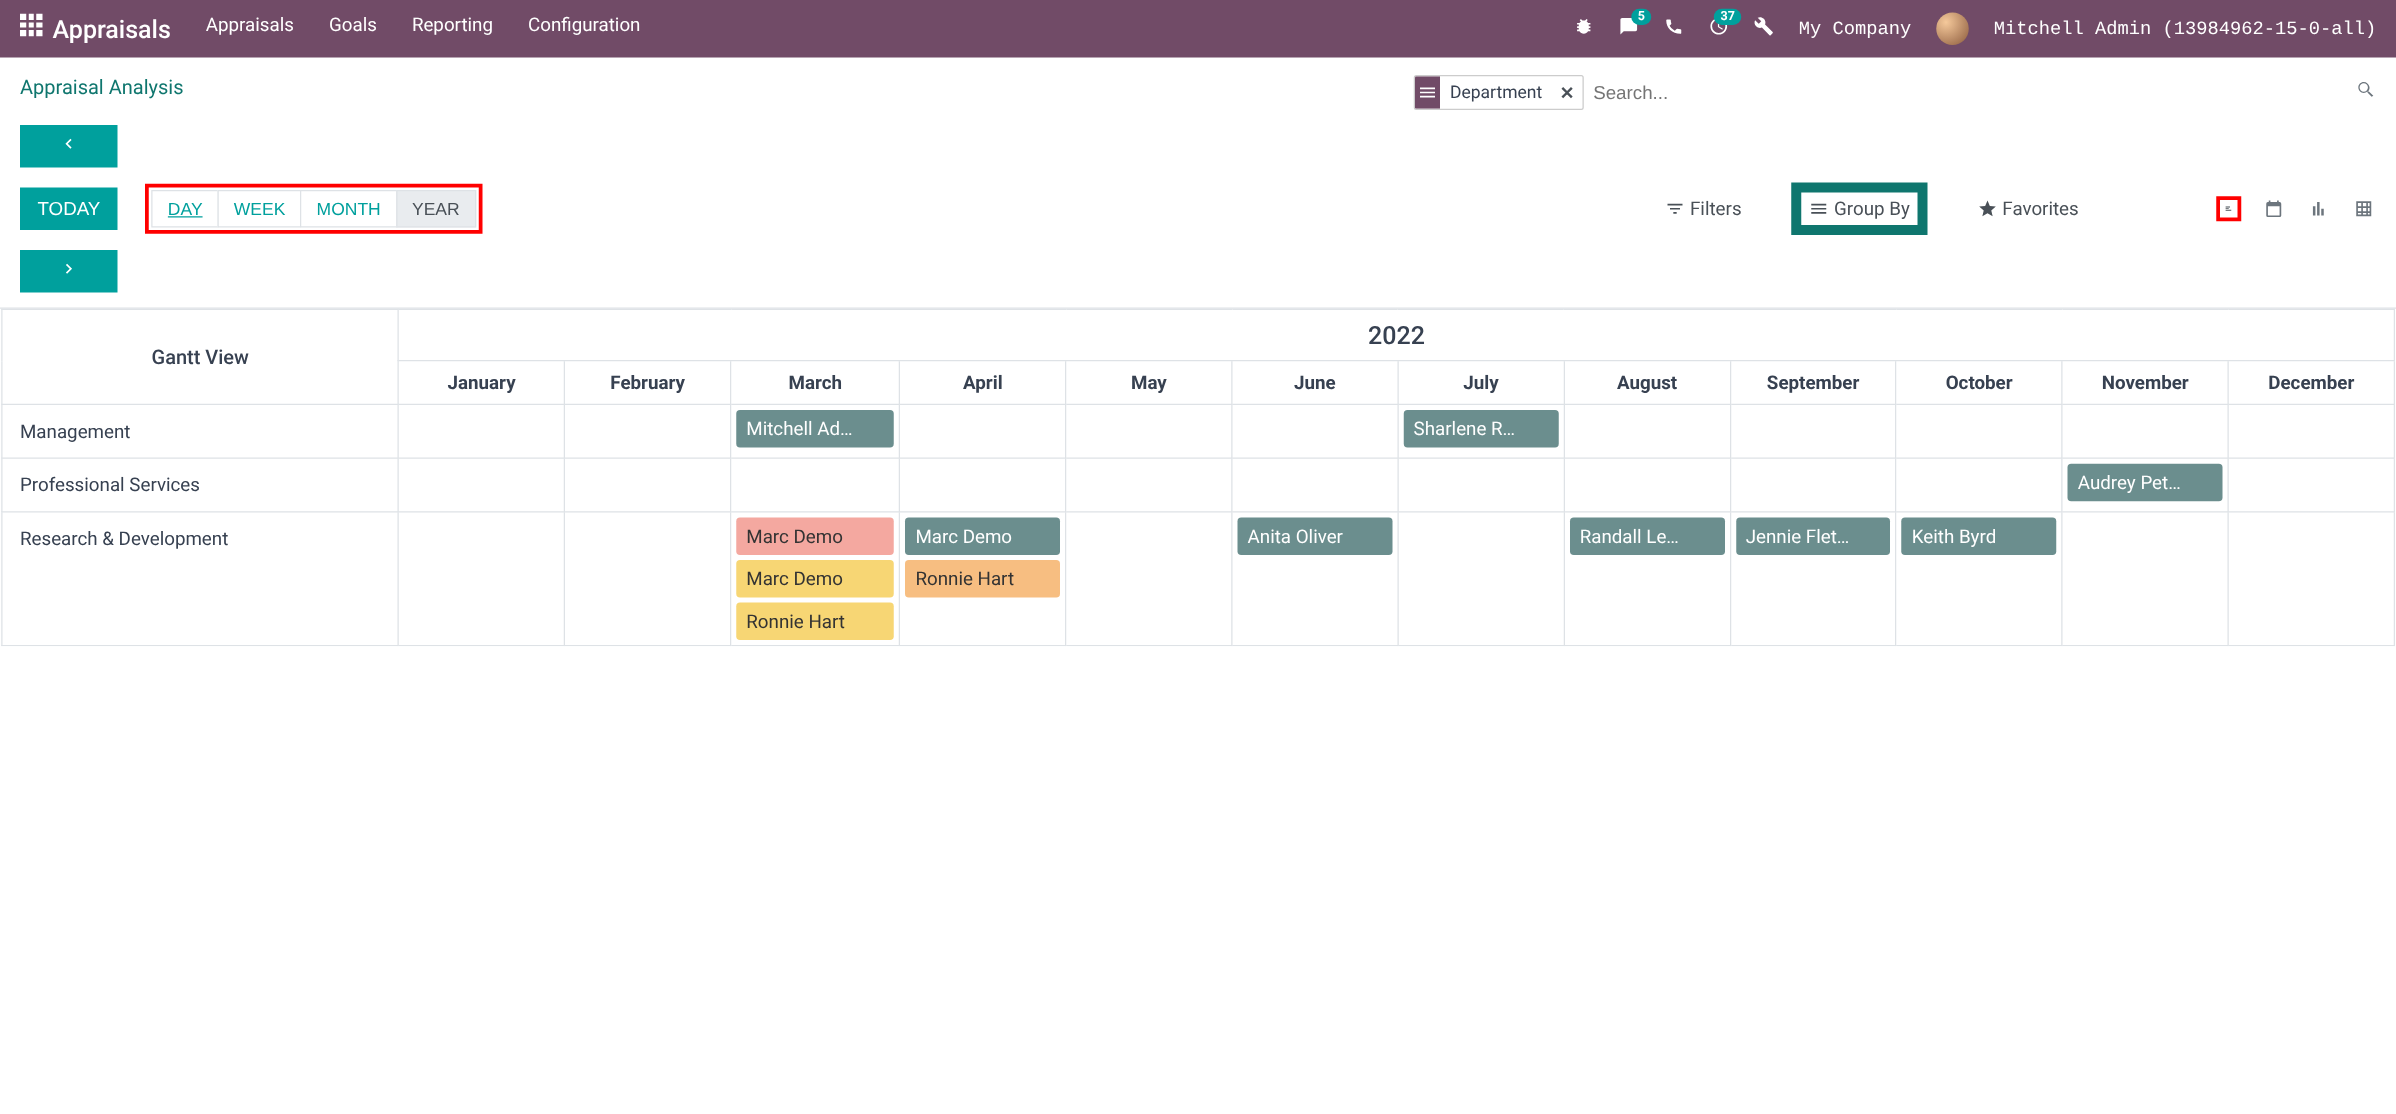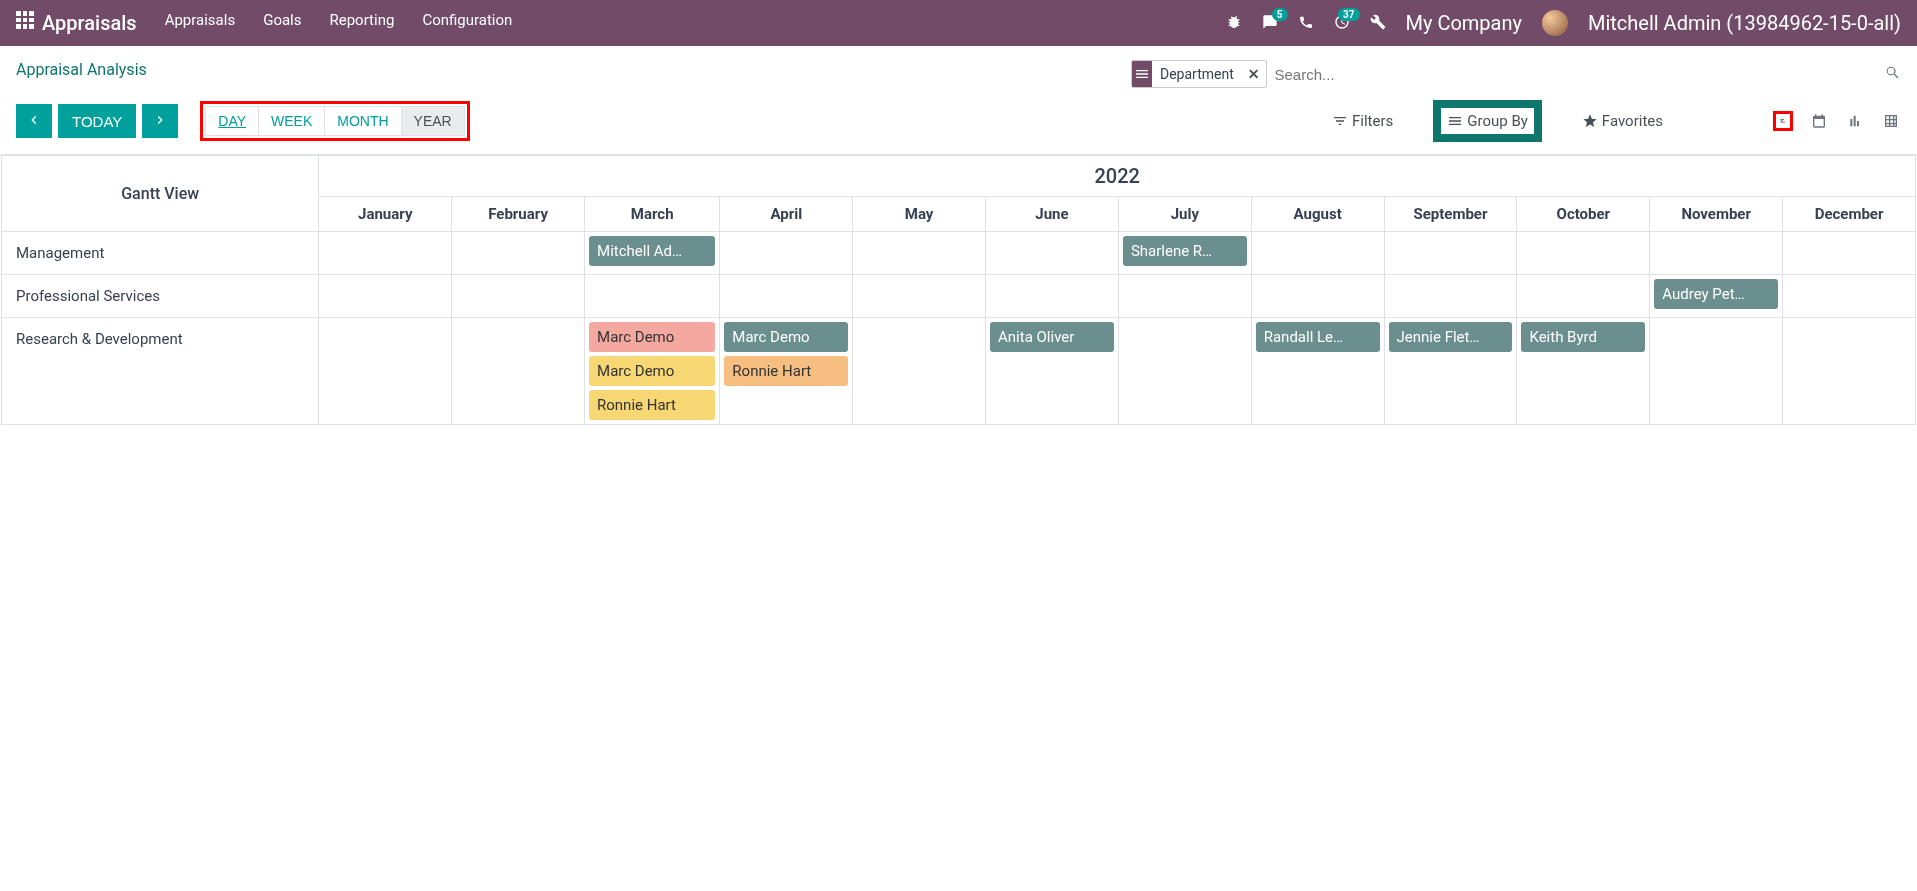--- a/index.html
+++ b/index.html
@@ -8,34 +8,34 @@
 .nav-left { display: flex; align-items: flex-start; gap: 8px; }
 .apps-icon { width: 18px; height: 18px; display: grid; grid-template-columns: repeat(3,1fr); grid-template-rows: repeat(3,1fr); gap: 2px; cursor: pointer; }
 .apps-icon span { background: #fff; width: 100%; height: 100%; }
 .app-title { font-size: 20px; font-weight: 500; }
 .nav-menu { display: flex; gap: 28px; margin-left: 20px; }
 .nav-menu a { color: #fff; text-decoration: none; font-size: 15px; }
 .nav-right { margin-left: auto; display: flex; align-items: center; gap: 20px; }
 .nav-icon { position: relative; cursor: pointer; color: #fff; }
 .badge { position: absolute; top: -6px; right: -10px; background: #00A09D; color: #fff; font-size: 10px; font-weight: bold; padding: 1px 5px; border-radius: 8px; }
 .avatar { width: 26px; height: 26px; border-radius: 50%; background: radial-gradient(circle at 30% 30%, #f5c99b, #8b5a3c); display: inline-block; }
-.user-label { font-size: 20px; }
+.user-label { font-size: 15px; font-family: Liberation Mono, monospace; }
 
 .breadcrumb-bar { display: flex; align-items: flex-start; padding: 14px 16px 0 16px; }
 .page-title { font-size: 16px; color: #0f766e; }
 .search-area { margin-left: auto; display: flex; align-items: center; gap: 8px; flex: 0 0 auto; width: 770px; }
 .facet { display: inline-flex; align-items: center; border: 1px solid #ccc; border-radius: 2px; overflow: hidden; height: 28px; }
 .facet-icon { background: #714B67; color: #fff; width: 20px; height: 100%; display: flex; align-items: center; justify-content: center; }
 .facet-label { padding: 0 8px; font-size: 14px; }
 .facet-remove { padding: 0 6px; cursor: pointer; font-weight: bold; color: #495057; }
 .search-input { border: none; outline: none; font-size: 15px; flex: 1; min-width: 200px; }
 .search-glass { cursor: pointer; color: #6c757d; }
 
 .toolbar { display: flex; align-items: center; padding: 12px 16px 12px 16px; border-bottom: 1px solid #dee2e6; }
-.btn-group-nav { display: flex; gap: 6px; }
+.btn-group-nav { display: flex; gap: 16px; flex-direction: column; }
 .btn { background: #00A09D; color: #fff; border: none; padding: 6px 14px; font-size: 15px; font-weight: 500; cursor: pointer; height: 34px; }
 .btn.arrow { padding: 6px 10px; }
 .scale-buttons { display: flex; margin-left: 22px; border: 3px solid #ff0000; padding: 2px; }
 .scale-btn { background: #fff; border: 1px solid #dee2e6; padding: 6px 12px; font-size: 14px; cursor: pointer; color: #00A09D; font-weight: 500; margin-left: -1px; }
 .scale-btn:first-child { margin-left: 0; text-decoration: underline; }
 .scale-btn.active { background: #e9ecef; color: #495057; }
 .filters-area { margin-left: auto; display: flex; align-items: center; gap: 34px; }
 .filter-pill { display: flex; align-items: center; gap: 4px; cursor: pointer; font-size: 15px; color: #495057; padding: 4px 6px; }
 .filter-pill.highlight { border: 8px solid #0f766e; }
 .view-switcher { display: flex; gap: 16px; margin-left: 70px; }

